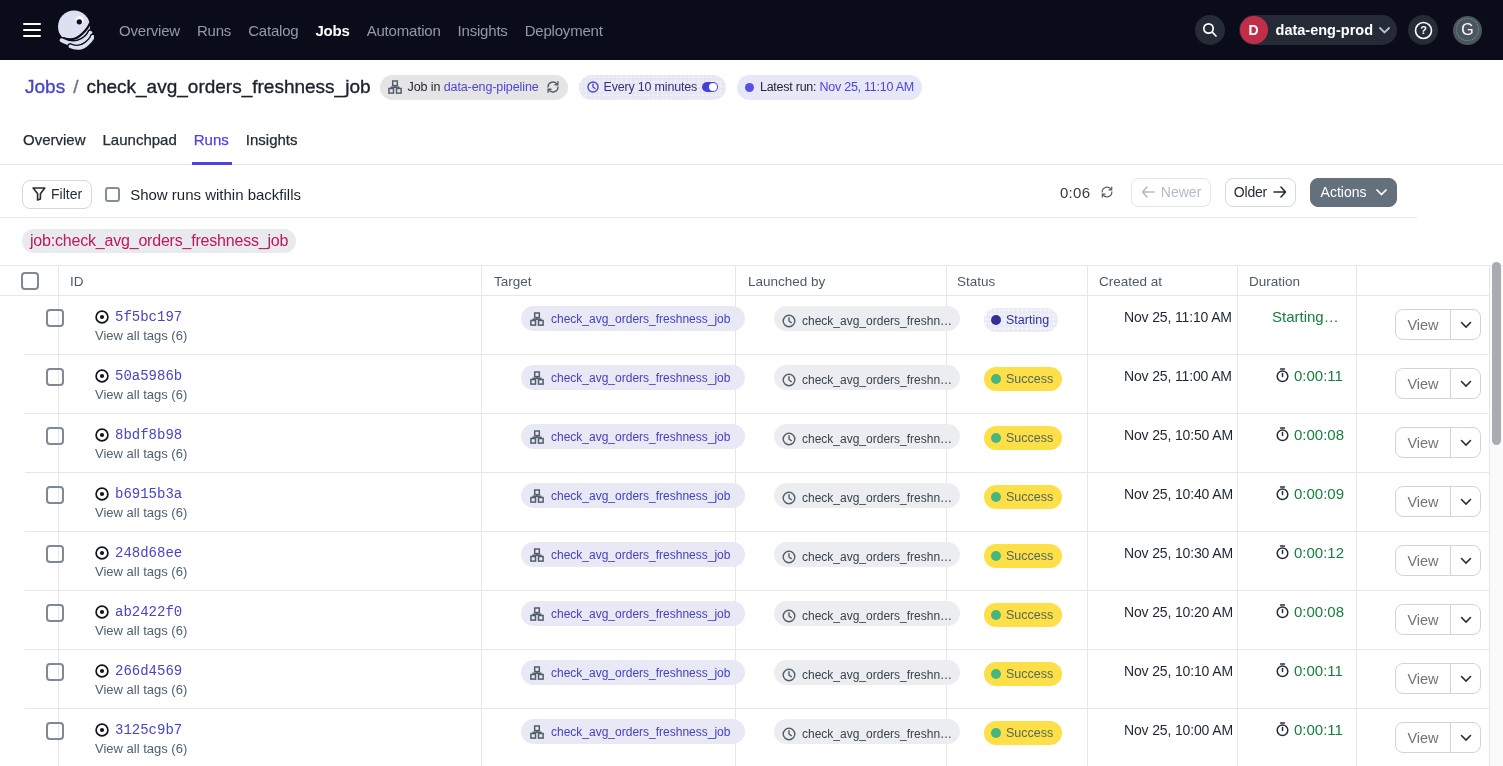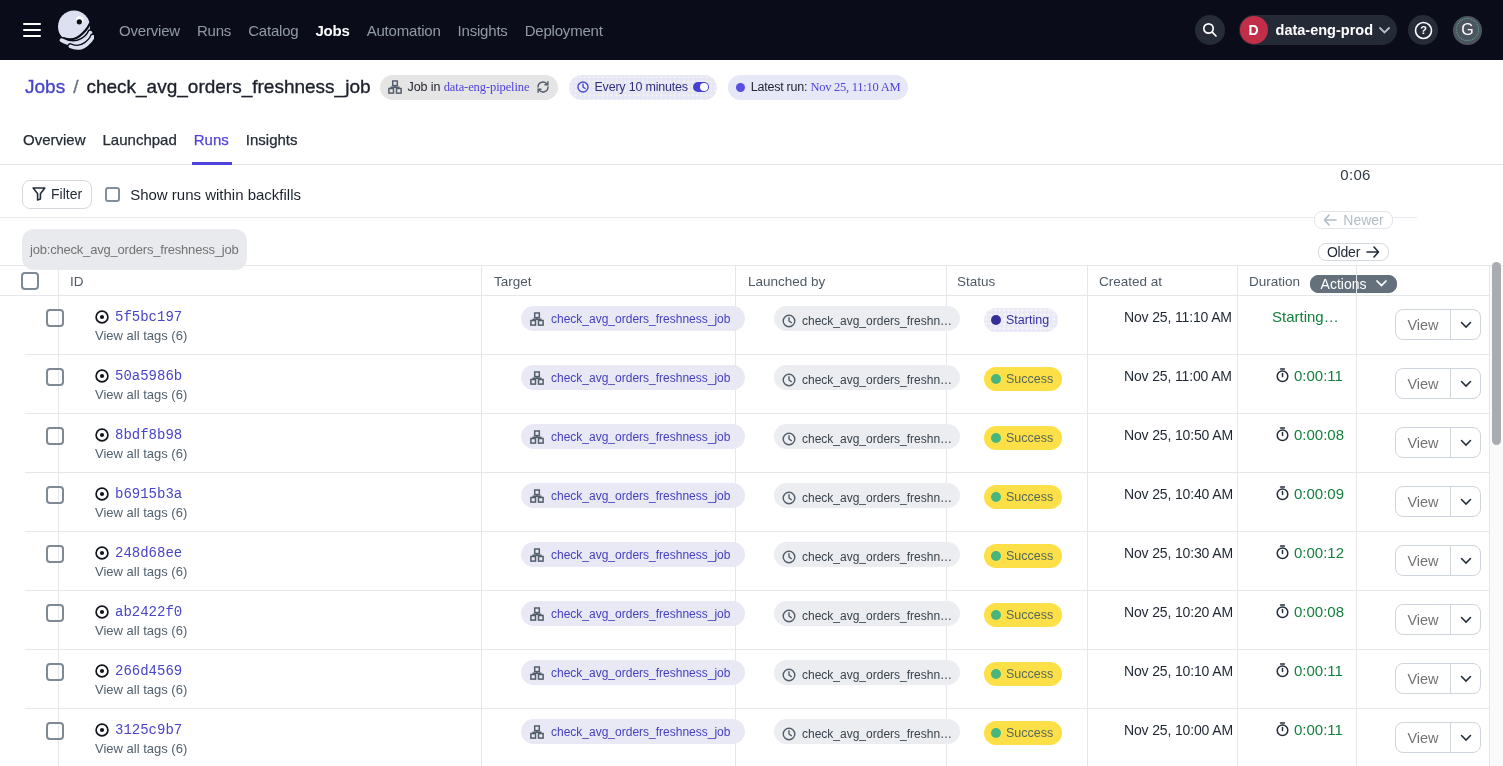--- a/index.html
+++ b/index.html
@@ -1,19 +1,19 @@
 <!DOCTYPE html>
 <html><head>
 <meta charset="utf-8">
 <style>
 * { margin:0; padding:0; box-sizing:border-box; }
 html,body { width:1503px; height:766px; overflow:hidden; background:#fff;
   font-family:"Liberation Sans", sans-serif; }
 a { text-decoration:none; }
-.blurple { color:#4F43DD;font-family:Liberation Serif, serif; }
+.blurple { color:#4F43DD; }
 
 
 .nav { position:absolute; left:0; top:0; width:1503px; height:60px; background:#0A0D19;
   display:flex; align-items:center; }
 .hamb { width:18px; height:14px; margin-left:23px; display:flex; flex-direction:column; justify-content:space-between; }
 .hamb span { display:block; height:2.4px; background:#fff; border-radius:1px; }
 .navlogo { margin-left:16px; width:37px; height:40px; margin-top:10px; align-self:flex-start; }
 .navlinks { display:flex; margin-left:25px; gap:17px; font-size:15px; letter-spacing:-0.2px; color:#929AA6; }
 .navlinks .active { color:#fff; font-weight:700; }
 .navright { position:absolute; right:0; top:0; height:60px; display:flex; align-items:center; }
@@ -41,28 +41,28 @@
 .tab.active { color:#4F43DD; }
 .tab.active:after { content:""; position:absolute; left:-2px; right:-3px; bottom:-1px; height:3px; background:#4F43DD; }
 
 
 .filterrow { position:absolute; top:165px; left:0; width:1417px; height:53px; border-bottom:1px solid #E7E9EC; display:flex; align-items:center; padding-top:6px; }
 .btn { height:29px; border:1px solid #D4D9DF; border-radius:8px; background:#fff; display:flex; align-items:center; font-size:14px; color:#232D39; padding:0 9.5px; }
 .filterbtn { margin-left:22px; gap:5px; padding:0 9px; }
 .cb { width:15px; height:15px; border:2px solid #838E99; border-radius:3px; background:#fff; }
 .filterrow .cb { margin-left:13px; }
 .filterrow .cbl { font-size:15px; color:#1A222B; margin-left:10px; }
-.fright { position:absolute; right:20px; top:0.5px; height:53px; display:flex; align-items:center; gap:14px;flex-direction:column; }
+.fright { position:absolute; right:20px; top:0.5px; height:53px; display:flex; align-items:center; gap:14px; }
 .timer { font-size:15px; color:#323B46; letter-spacing:.3px; }
 .btn.disabled { color:#B3BCC6; border-color:#E2E6EA; }
 .btn.gray { background:#64707C; border-color:#64707C; color:#fff; gap:9px; }
 
 
 .tagrow { position:absolute; top:218px; left:0; width:1503px; height:47px; }
-.jobtag { position:absolute; left:22px; top:11px; height:41px; border-radius:12px; background:#E9EAEE; color:#737373; font-size:13px; letter-spacing:-0.2px; display:flex; align-items:center; padding:0 8px; }
+.jobtag { position:absolute; left:22px; top:11px; height:24px; border-radius:12px; background:#E9EAEE; color:#be185d; font-size:16px; letter-spacing:-0.2px; display:flex; align-items:center; padding:0 8px; }
 
 
 .table { position:absolute; top:265px; left:0; width:1503px; height:501px; border-top:1px solid #E5E7EA; }
 .thead { position:absolute; top:0; left:0; width:1489px; height:30px; border-bottom:1px solid #E5E7EA; }
 .th { position:absolute; top:0; height:30px; display:flex; align-items:center; font-size:13.5px; color:#4E5A66; }
 .row { position:absolute; left:0; width:1489px; height:59px; border-bottom:1px solid #E5E7EA;margin-left:25px; }
 .vline { position:absolute; top:0; bottom:0; width:1px; background:#E5E7EA; }
 .rowcb { position:absolute; left:21px; top:13px; width:18px; height:18px; border:2px solid #7E8994; border-radius:4px; }
 .runid { position:absolute; left:70px; top:13px; display:flex; align-items:center; gap:6px; }
 .runid a { font-family:"Liberation Mono", monospace; font-size:14px; color:#4845C8; letter-spacing:0; }

